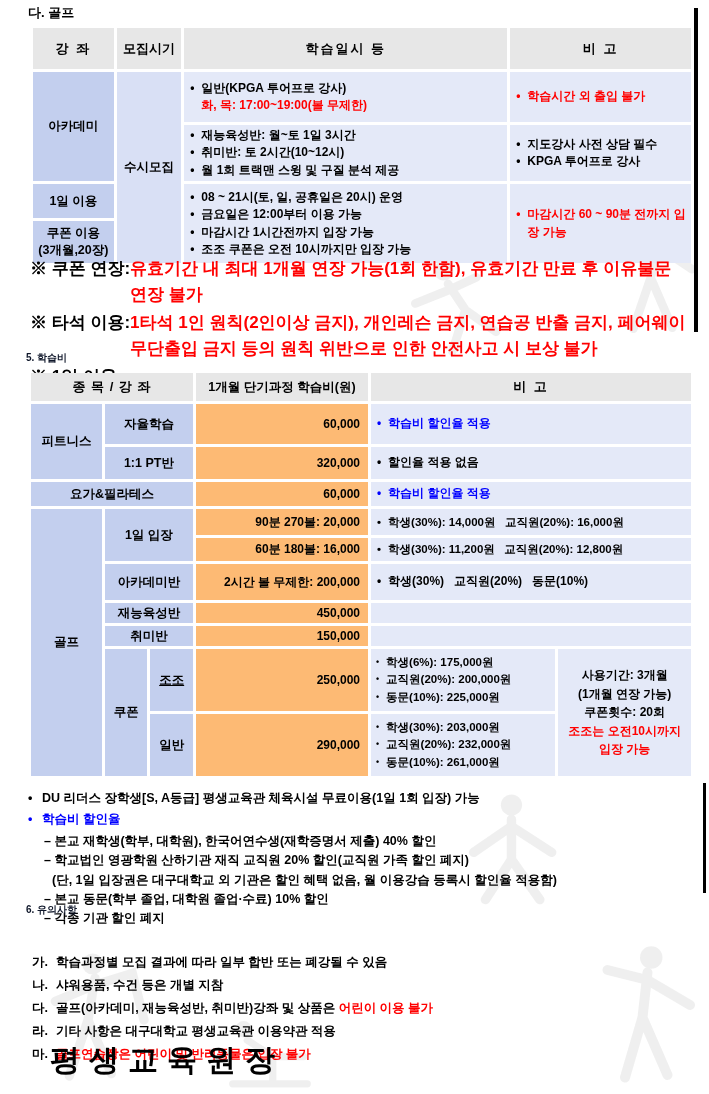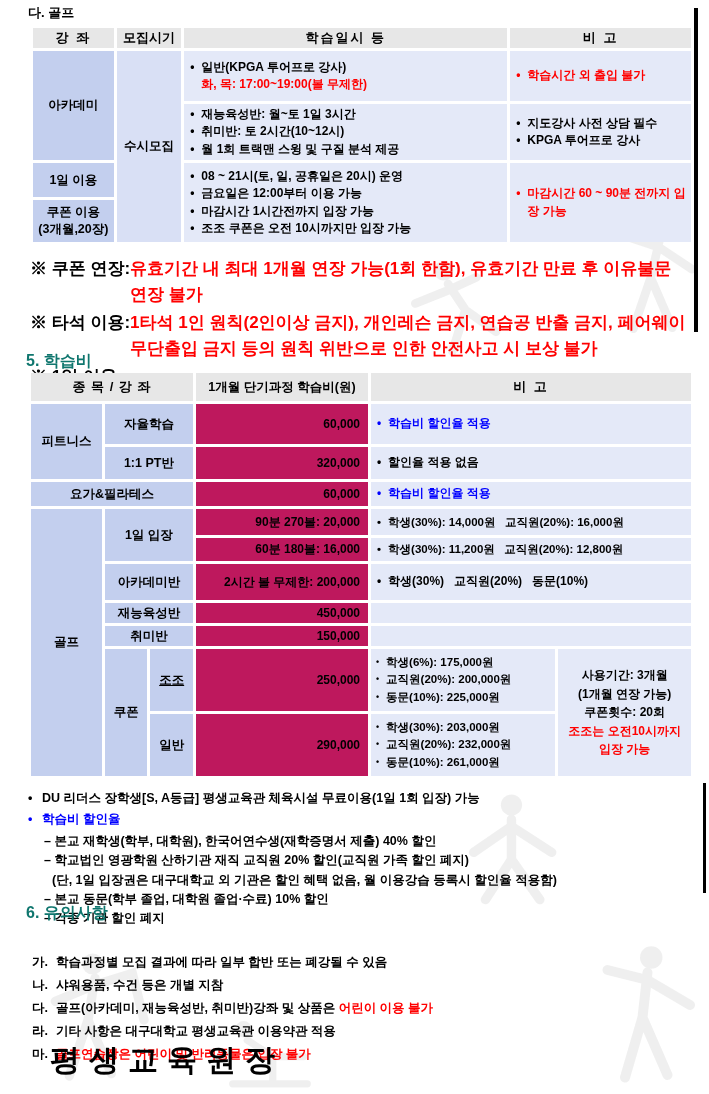--- a/index.html
+++ b/index.html
@@ -6,29 +6,29 @@
   body{font-family:"Liberation Sans",sans-serif;background:#ffffff;}
   .page{position:relative;width:709px;height:1094px;background:#fff;overflow:hidden;font-weight:bold;color:#000;}
   .abs{position:absolute;}
   
   .wm{position:absolute;opacity:.55;pointer-events:none;}
   .wm svg{display:block;}
   .wm path,.wm line{stroke:#e3e3e3;stroke-width:8;fill:none;stroke-linecap:round;}
   .wm circle{fill:#e3e3e3;}
   
   .sec-c{left:28px;top:4px;font-size:13px;}
-  .sec-green{font-size:16px;color:#0f766e;}
+  .sec-green{font-size:10px;color:#0f172a;}
   
   table{border-collapse:separate;border-spacing:3px;table-layout:fixed;}
   td{padding:1px 4px;vertical-align:middle;overflow:hidden;}
   .hd{background:#e7e7e7;text-align:center;font-size:13px;letter-spacing:2px;}
   .cat{background:#c3cfee;text-align:center;font-size:12.5px;}
   .sub{background:#d9e0f5;text-align:center;font-size:12.5px;}
   .cell{background:#e4e9f8;font-size:12px;}
-  .fee{background:#be185d;text-align:right;padding-right:8px;font-size:12px;}
+  .fee{background:#fdba74;text-align:right;padding-right:8px;font-size:12px;}
   .b{position:relative;padding-left:13px;line-height:1.45;white-space:pre-wrap;}
   .b::before{content:"•";position:absolute;left:2px;}
   .bs{position:relative;padding-left:11px;line-height:1.5;white-space:pre-wrap;font-size:11.5px;}
   .bs::before{content:"•";position:absolute;left:1px;font-size:9px;top:2px;}
   .cont{padding-left:13px;line-height:1.45;}
   .red{color:#ff0000;}
   .blue{color:#0000ff;}
   .ul{text-decoration:underline;}
   
   .note-row{display:flex;font-size:17px;line-height:1.5;margin-bottom:3px;}
@@ -97,21 +97,21 @@
   <div class="abs sec-c">다. 골프</div>
 
   <table class="abs" style="left:30px;top:25px;width:664px;">
     <colgroup>
         <col style="width:80px">
         <col style="width:64px">
         <col style="width:320px">
         <col style="width:179px">
       </colgroup>
     <tbody>
-        <tr style="height:20px">
+        <tr style="height:41px">
       <td class="hd">강  좌</td>
       <td class="hd" style="letter-spacing:0">모집시기</td>
       <td class="hd">학습일시 등</td>
       <td class="hd">비  고</td>
     </tr>
     <tr style="height:50px">
       <td class="cat" rowspan="2">아카데미</td>
       <td class="sub" rowspan="4">수시모집</td>
       <td class="cell">
         <div class="b">일반(KPGA 투어프로 강사)</div>

